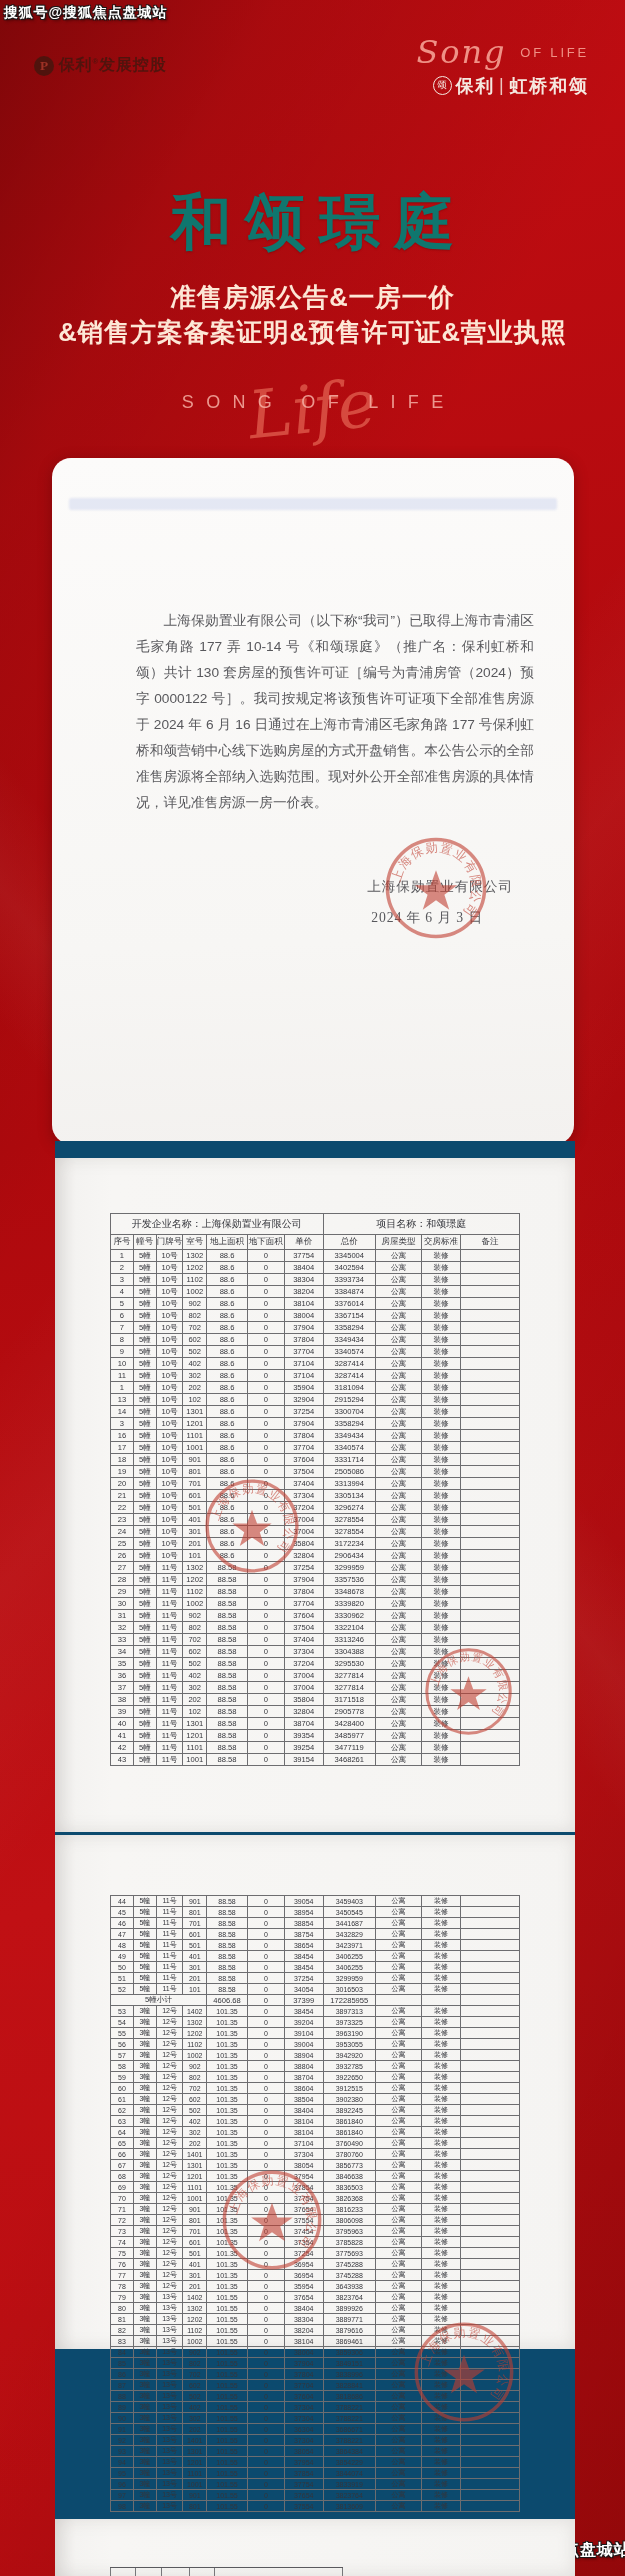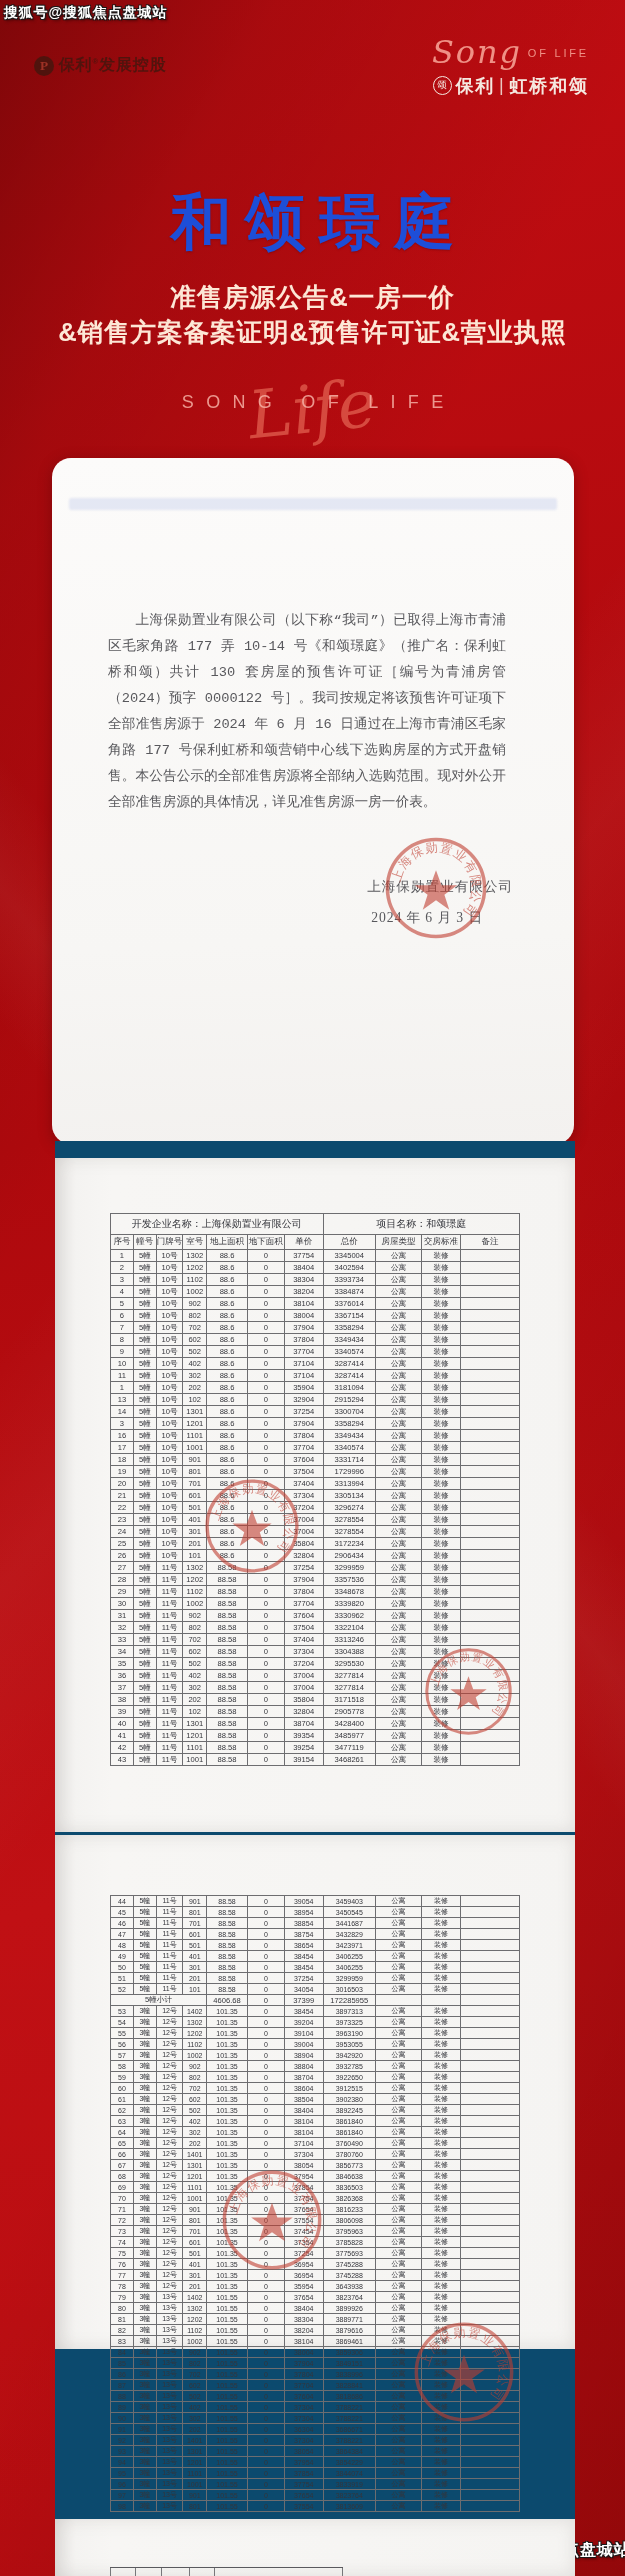--- a/index.html
+++ b/index.html
@@ -29,32 +29,32 @@
     font-family:"Liberation Serif","DejaVu Serif",serif;
   }
   .dev-logo .txt{font-size:16px;font-weight:bold;letter-spacing:0.9px;}
   .dev-logo sup{font-size:7.6px;}
   
   .brand{right:36px;top:38px;text-align:right;}
   .brand .script{
     font-family:"DejaVu Serif","Liberation Serif",serif;font-style:italic;
     font-size:32px;color:#ef9186;line-height:28px;letter-spacing:1.9px;
   }
-  .brand .oflife{font-size:11px;color:#ef9186;letter-spacing:2.8px;margin-left:6px;vertical-align:5.7px;}
+  .brand .oflife{font-size:13px;color:#ef9186;letter-spacing:2.8px;margin-left:14px;vertical-align:5.7px;}
   .brand .row2{margin-top:7.6px;color:#f5e8e0;font-size:18px;font-weight:bold;letter-spacing:1.9px;display:flex;align-items:center;justify-content:flex-end;gap:3.8px;}
   .brand .seal{
     width:17px;height:17px;border:1.4px solid #f5e8e0;border-radius:50%;
     font-size:9.5px;font-weight:normal;display:flex;align-items:center;justify-content:center;letter-spacing:0;
   }
   .brand .bar{font-weight:normal;opacity:.85;}
   
   .hero-title{
     left:0;top:182px;width:625px;text-align:center;
     font-family:"Liberation Serif","DejaVu Serif",serif;font-weight:bold;
-    font-size:61px;letter-spacing:13.3px;color:#1d4ed8;text-indent:13.3px;
+    font-size:61px;letter-spacing:13.3px;color:#0f766e;text-indent:13.3px;
     text-shadow:0 0.9px 1.9px rgba(90,0,0,.35);
   }
   .hero-sub{left:0;width:625px;text-align:center;color:#fde7d6;font-weight:bold;font-size:25.6px;letter-spacing:0.9px;}
   .hero-sub1{top:280px;}
   .hero-sub2{top:315px;}
   .decor-caps{left:0;top:392px;width:625px;text-align:center;color:rgba(246,176,165,.85);font-size:18px;letter-spacing:12.3px;text-indent:12.3px;}
   .decor-script{
     left:0;top:371px;width:625px;text-align:center;
     font-family:"DejaVu Serif","Liberation Serif",serif;font-style:italic;
     font-size:66px;color:rgba(225,96,80,.75);transform:rotate(-6deg);
@@ -64,22 +64,22 @@
     left:52px;top:458px;width:522px;height:686px;border-radius:19px;
     background:linear-gradient(178deg,#fcfbfa 0%,#f7f6f4 70%,#f3f1ef 100%);
     box-shadow:0 3.8px 13.3px rgba(60,0,0,.35);
   }
   .scan-band{left:17px;top:40px;width:488px;height:12.3px;background:rgba(196,206,236,.42);filter:blur(0.9px);border-radius:2.8px;}
   .doc-title{
     left:0;top:98px;width:522px;text-align:center;color:#4f4f52;
     font-family:"Liberation Serif","DejaVu Serif",serif;font-size:18px;font-weight:bold;letter-spacing:8.5px;text-indent:8.5px;
   }
   .doc-body{
-    left:56px;top:150px;width:398px;color:#58585c;
-    font-family:Liberation Mono, monospace;
+    left:84px;top:150px;width:398px;color:#58585c;
+    font-family:Liberation Sans, sans-serif;
     font-size:13.7px;line-height:26px;text-align:justify;text-indent:2em;
   }
   .sig{right:61px;color:#58585c;font-family:"Liberation Serif","DejaVu Serif",serif;font-size:13.7px;letter-spacing:0.9px;}
   .sig-company{top:420px;}
   .sig-date{top:451px;right:91px;}
   
   .stamp{color:rgba(192,62,48,.60);pointer-events:none;}
   .stamp svg{display:block;width:100%;height:100%;}
   
   .lower{left:55px;top:1141px;width:520px;height:1435px;background:#0c4a6e;}
@@ -429,21 +429,21 @@
             <td class="d"></td>
           </tr>
           <tr>
             <td class="d">19</td>
             <td class="d">5幢</td>
             <td class="d">10号</td>
             <td class="d">801</td>
             <td class="d">88.6</td>
             <td class="d">0</td>
             <td class="d">37504</td>
-            <td class="d">1729996</td>
+            <td class="d">2505086</td>
             <td class="d">公寓</td>
             <td class="d">装修</td>
             <td class="d"></td>
           </tr>
           <tr>
             <td class="d">20</td>
             <td class="d">5幢</td>
             <td class="d">10号</td>
             <td class="d">701</td>
             <td class="d">88.6</td>

